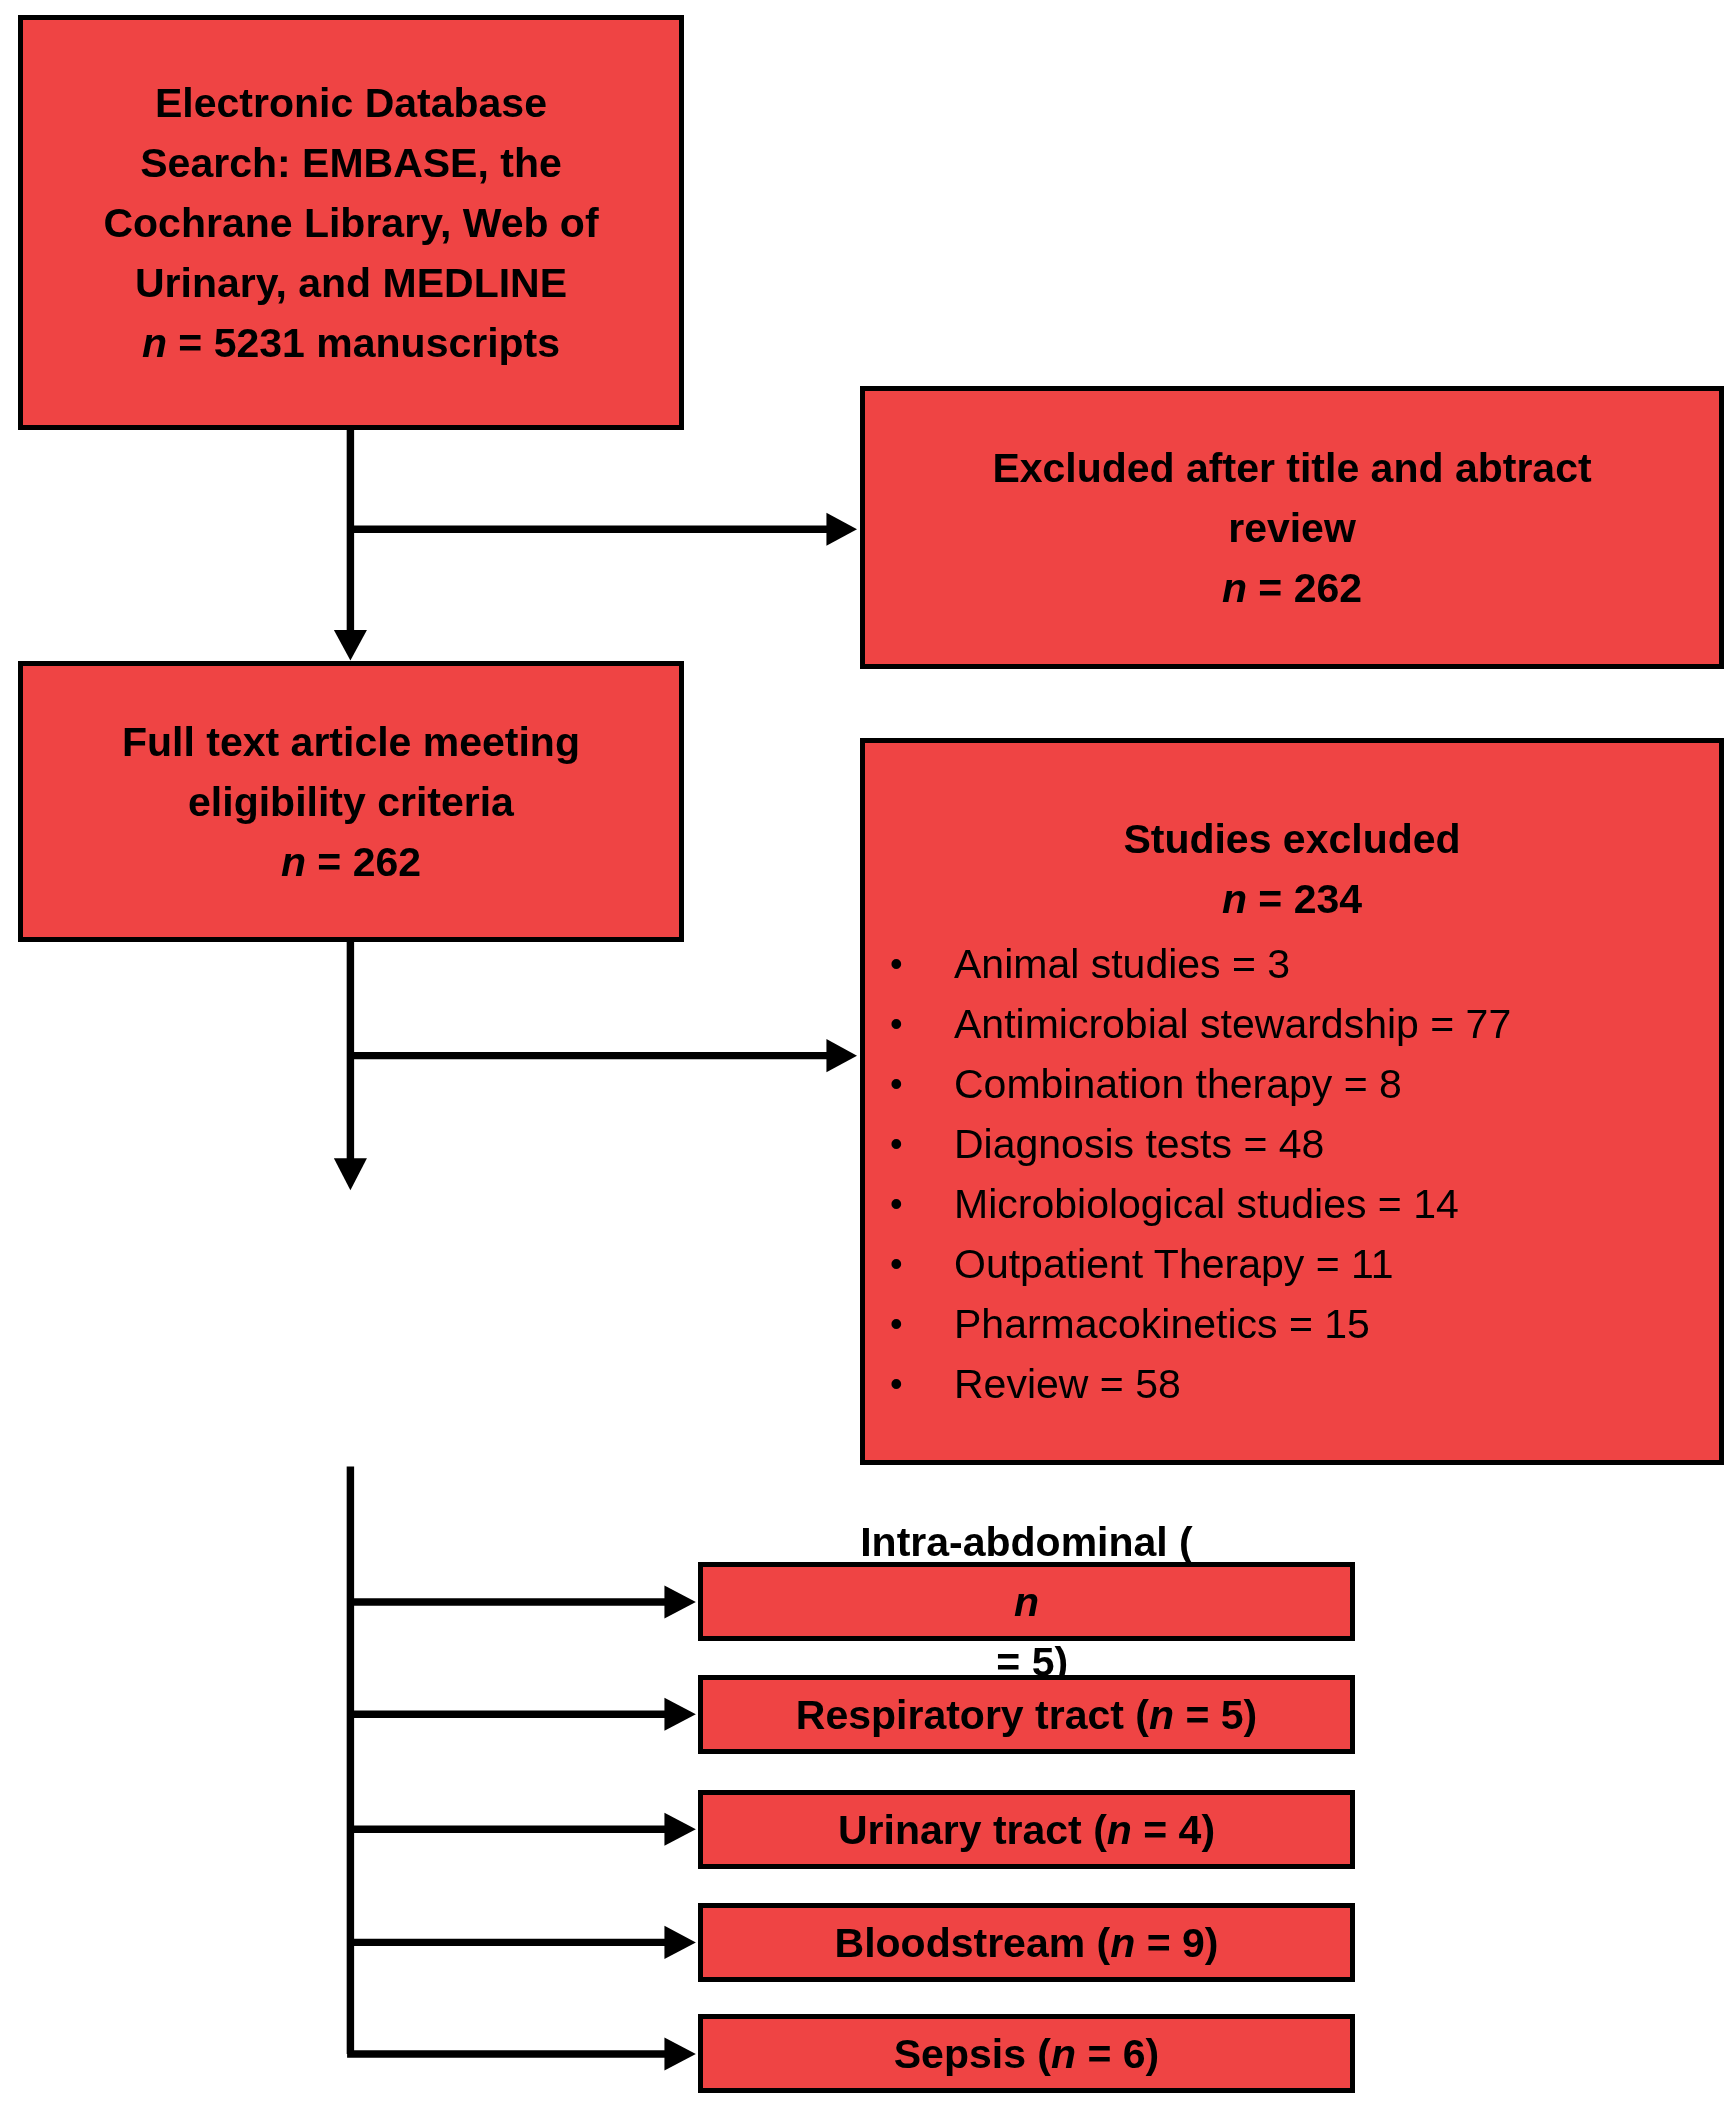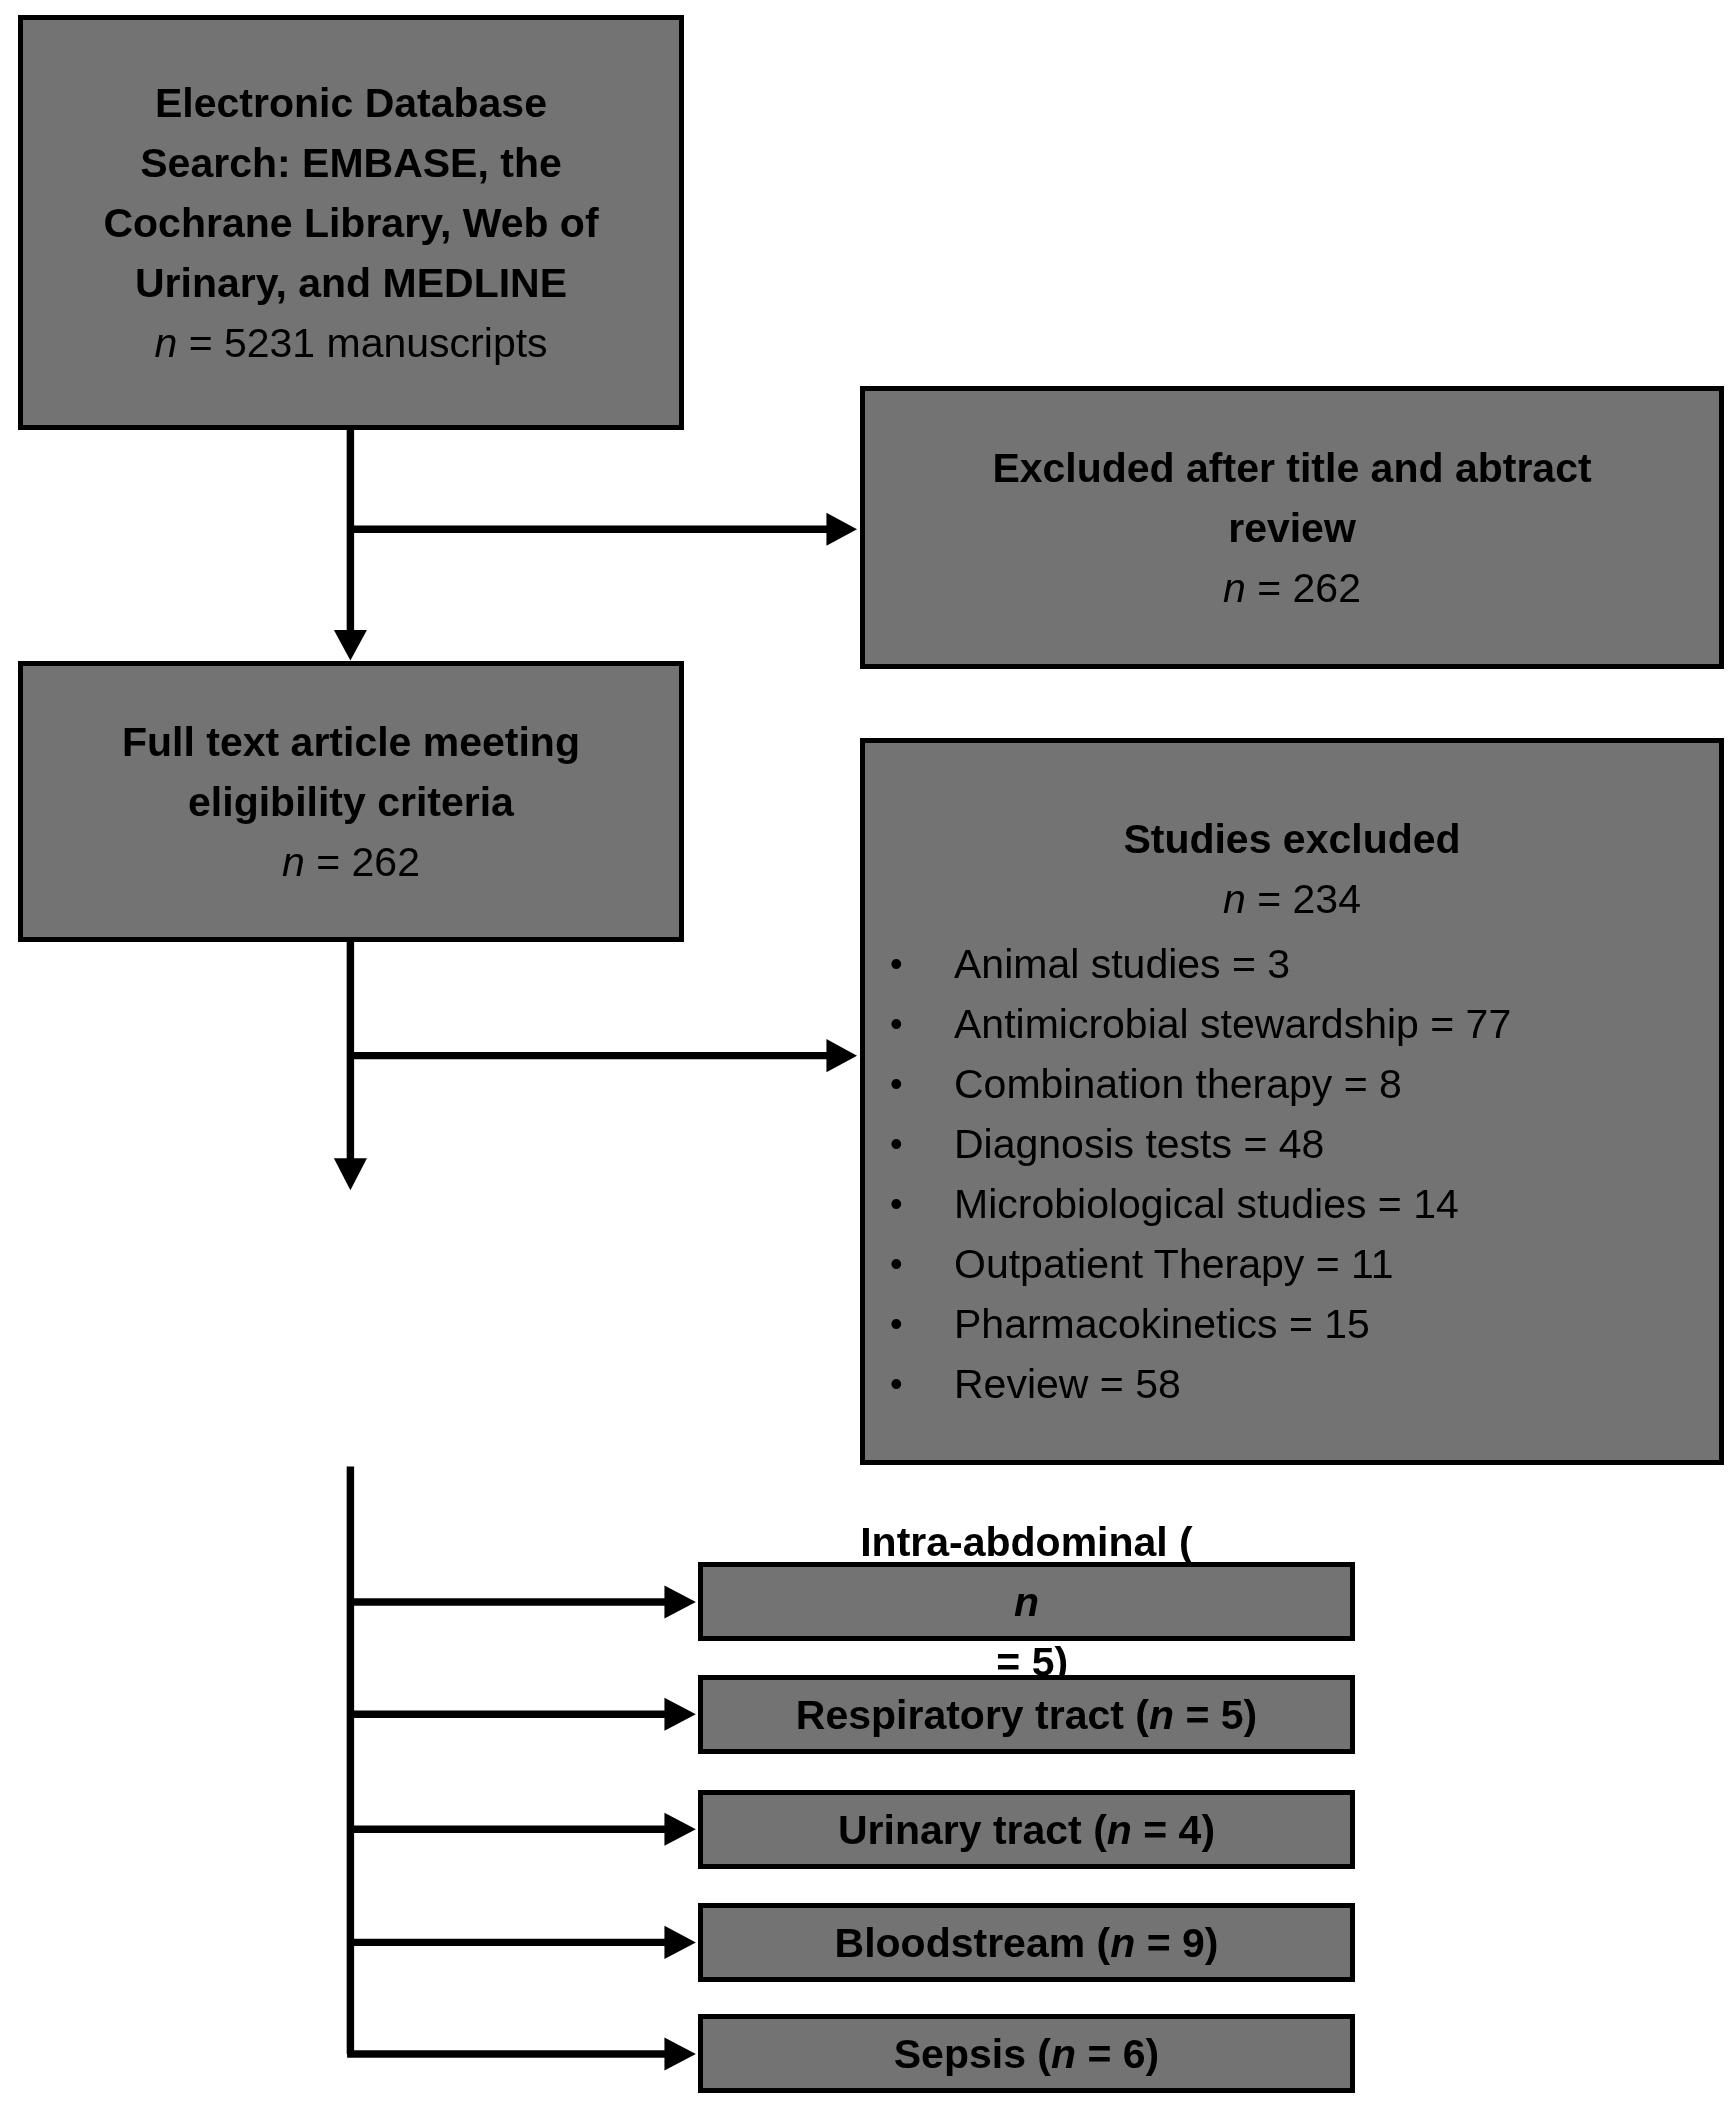--- a/index.html
+++ b/index.html
@@ -22,30 +22,30 @@
     position: absolute;
     left: 0; top: 0;
     width: 1733px;
     height: 2108px;
     pointer-events: none;
   }
   .box {
     position: absolute;
     box-sizing: border-box;
     border: 5.8px solid #000000;
-    background: #737373;
+    background: #ef4444;
     display: flex;
     flex-direction: column;
     align-items: center;
     justify-content: center;
     text-align: center;
   }
   .ttl { font-weight: bold; }
   .ttl .tl { display: block; }
-  .nline { font-weight: normal; }
+  .nline { font-weight: bold; }
   .it { font-style: italic; }
 
   .b1 { left: 18px;   top: 15px;   width: 666px;  height: 415px; }
   .b2 { left: 860px; top: 386px;  width: 864px; height: 283px; text-align: center; }
   .b3 { left: 18px;   top: 661px;  width: 666px;  height: 281px; }
   .b5 { left: 18px;   top: 1193px; width: 666px;  height: 277px; }
 
   .b4 {
     left: 860px; top: 738px; width: 864px; height: 727px;
     justify-content: center;

